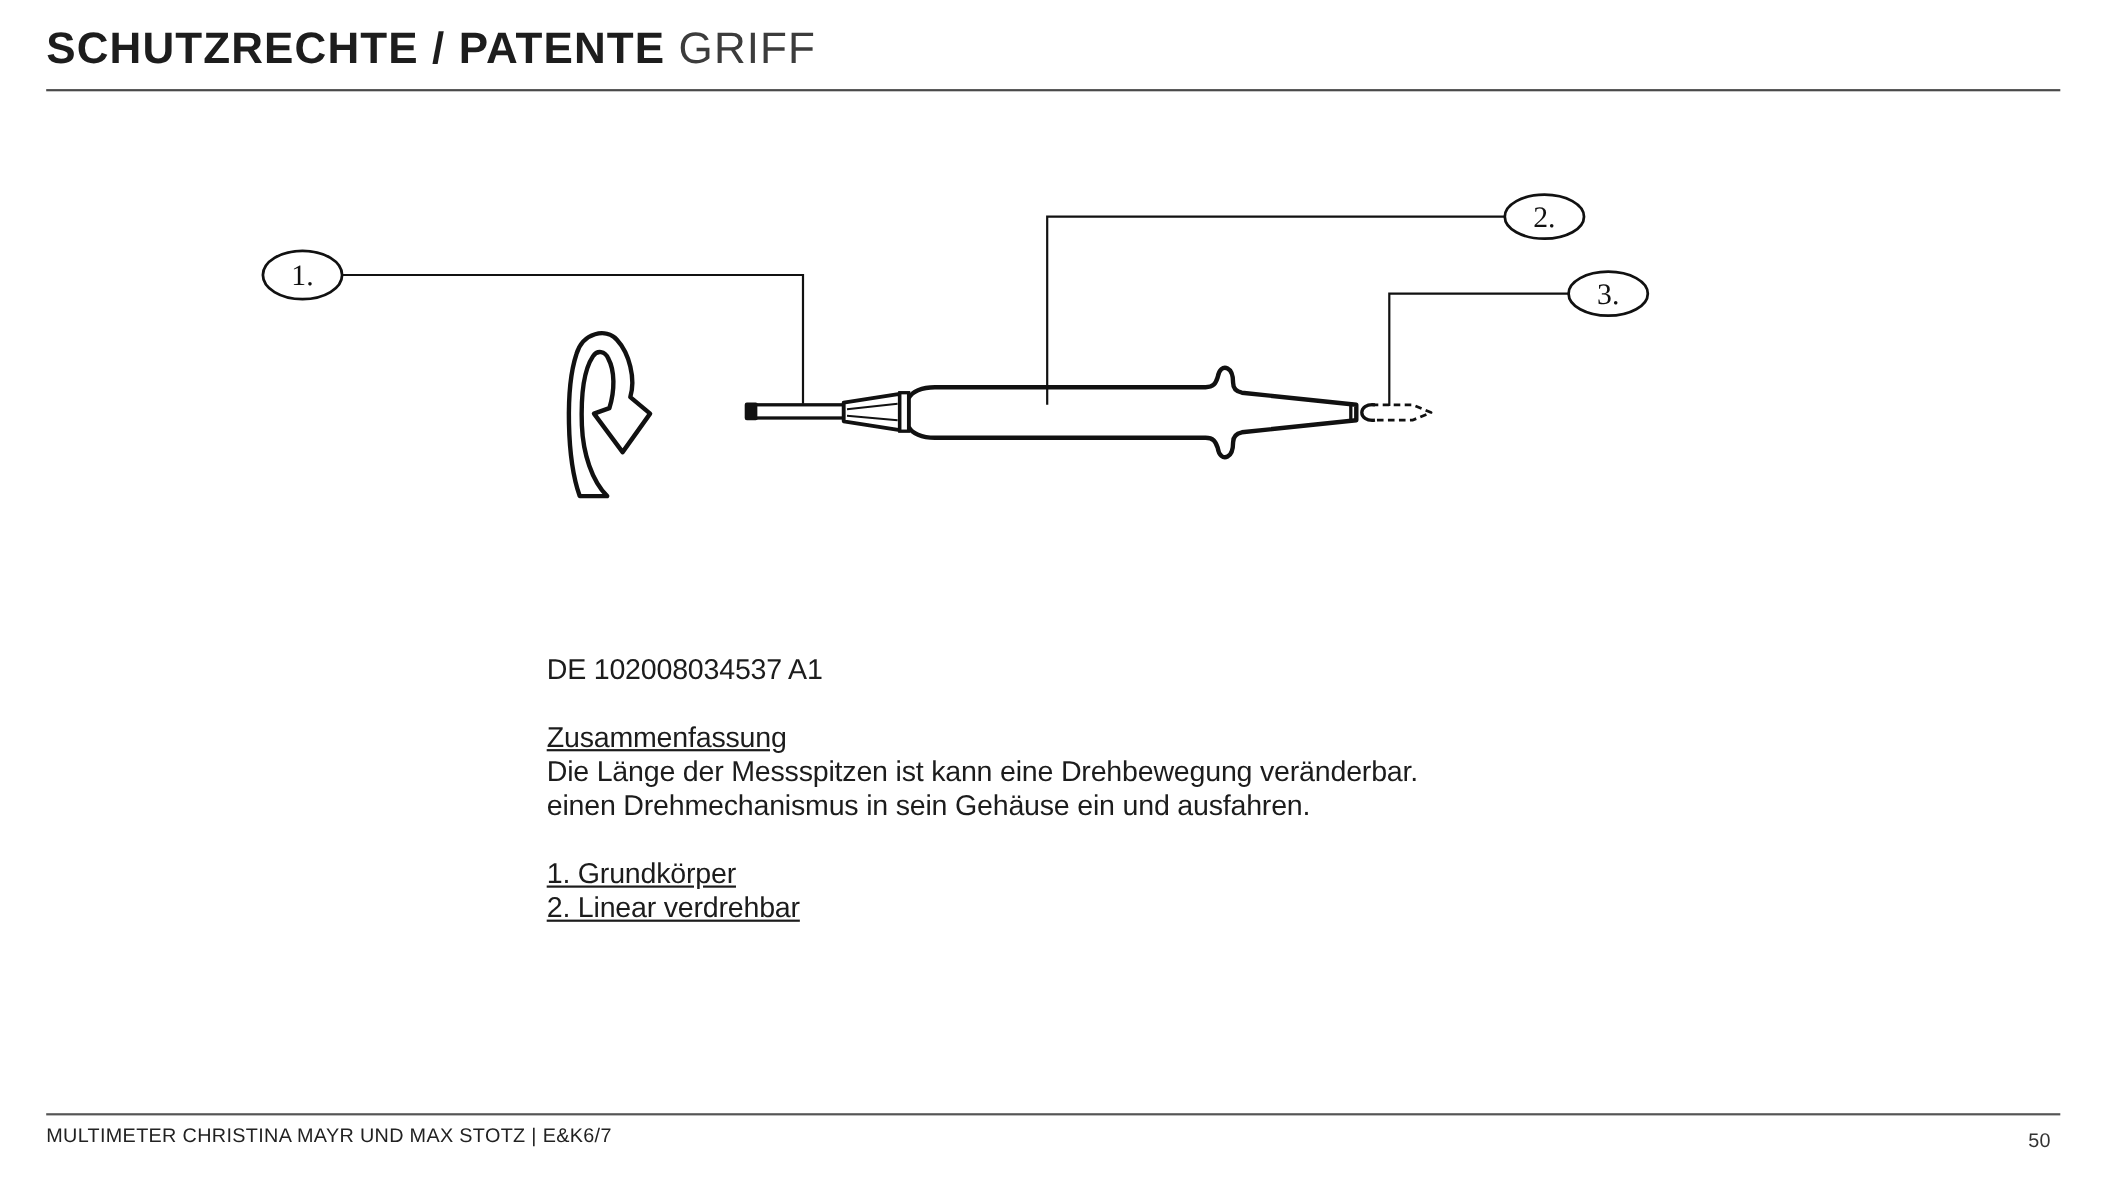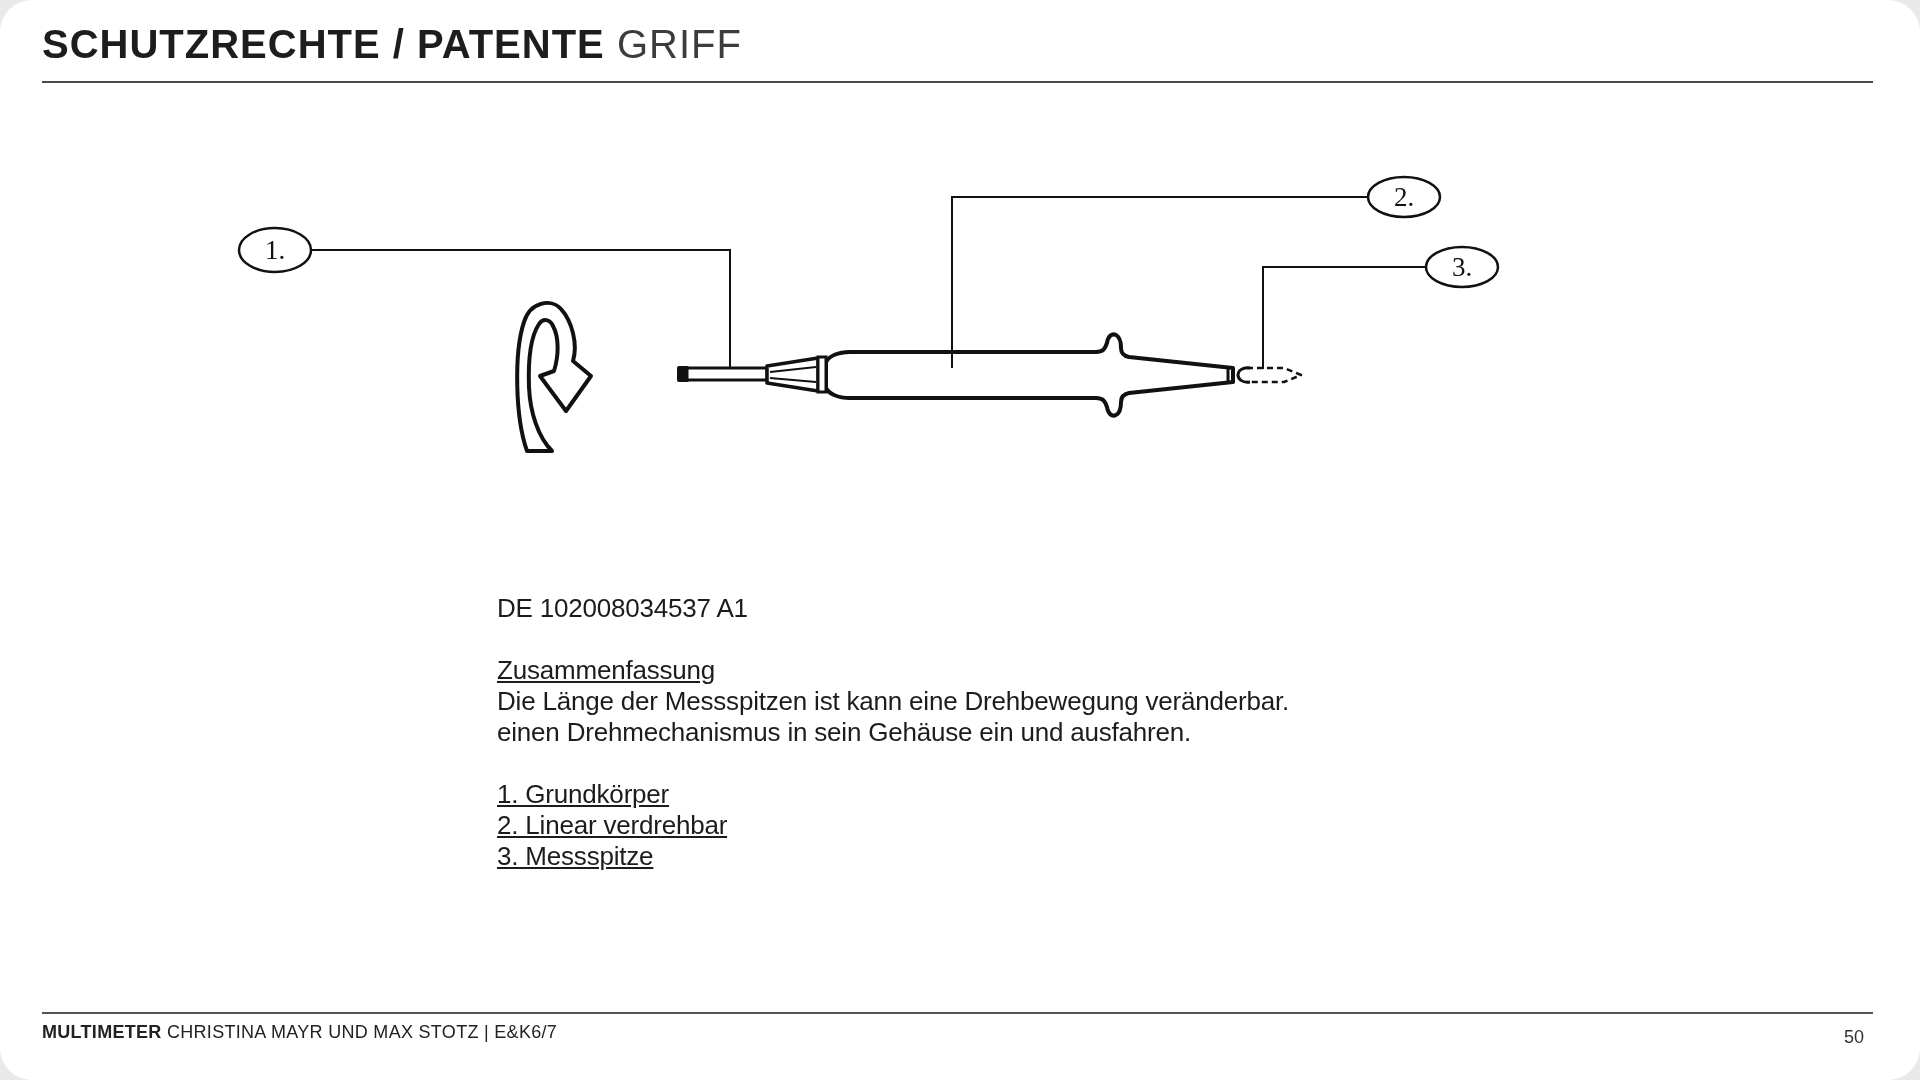--- a/index.html
+++ b/index.html
@@ -1,18 +1,18 @@
 <!DOCTYPE html>
 <html><head>
 <meta charset="utf-8">
 <style>
   html,body{margin:0;padding:0;background:#e9e9e9;}
   .page{
     position:relative;width:1920px;height:1080px;background:#ffffff;
-    font-family:"Liberation Sans",sans-serif;color:#1c1c1c;overflow:hidden;margin:0 auto;border-radius:32px;
+    font-family:"Liberation Sans",sans-serif;color:#1c1c1c;overflow:hidden;margin:0 auto;
   }
   
   .heading{
     position:absolute;left:42px;top:22px;margin:0;
     font-size:40px;font-weight:bold;letter-spacing:1px;color:#1d1d1d;white-space:nowrap;
   }
   .heading .light{font-weight:normal;color:#3c3c3c;}
   .rule{position:absolute;height:2px;background:#4a4a4a;}
   .rule.header{left:42px;width:1831px;top:81px;}
   .rule.footer{left:42px;width:1831px;top:1012px;background:#555555;}
@@ -25,21 +25,21 @@
     font-size:26px;line-height:31px;letter-spacing:-0.2px;white-space:nowrap;
   }
   .patent p{margin:0;}
   .patent .title{font-weight:bold;}
   .patent .gap{margin-top:31px;text-decoration:underline;}
   
   .footer-text{
     position:absolute;left:42px;top:1022px;font-size:18px;letter-spacing:0.3px;
     color:#222222;white-space:nowrap;
   }
-  .footer-text .proj{font-weight:bold;}
+  .footer-text .proj{font-weight:normal;}
   .page-number{
     position:absolute;right:56px;top:1027px;font-size:18px;color:#333333;
   }
 </style>
 </head>
 <body>
 
 <div class="page">
 
   <h1 class="heading"><span>SCHUTZRECHTE / PATENTE</span><span>&nbsp;</span><span class="light">GRIFF</span></h1>
@@ -111,21 +111,20 @@
   </svg>
 
   <div class="patent">
     <p>DE 102008034537 A1</p>
     <p class="gap">Zusammenfassung</p>
     <p>Die Länge der Messspitzen ist kann eine Drehbewegung veränderbar.</p>
     <p>einen Drehmechanismus in sein Gehäuse ein und ausfahren.</p>
     <div class="gap">
       <p>1. Grundkörper</p>
       <p>2. Linear verdrehbar</p>
-      <p>3. Messspitze</p>
     </div>
   </div>
 
   <div class="rule footer"></div>
   <div class="footer-text"><span class="proj">MULTIMETER</span><span>&nbsp;</span><span>CHRISTINA MAYR UND MAX STOTZ | E&amp;K6/7</span></div>
   <div class="page-number">50</div>
 
 </div>
 
 </body></html>

